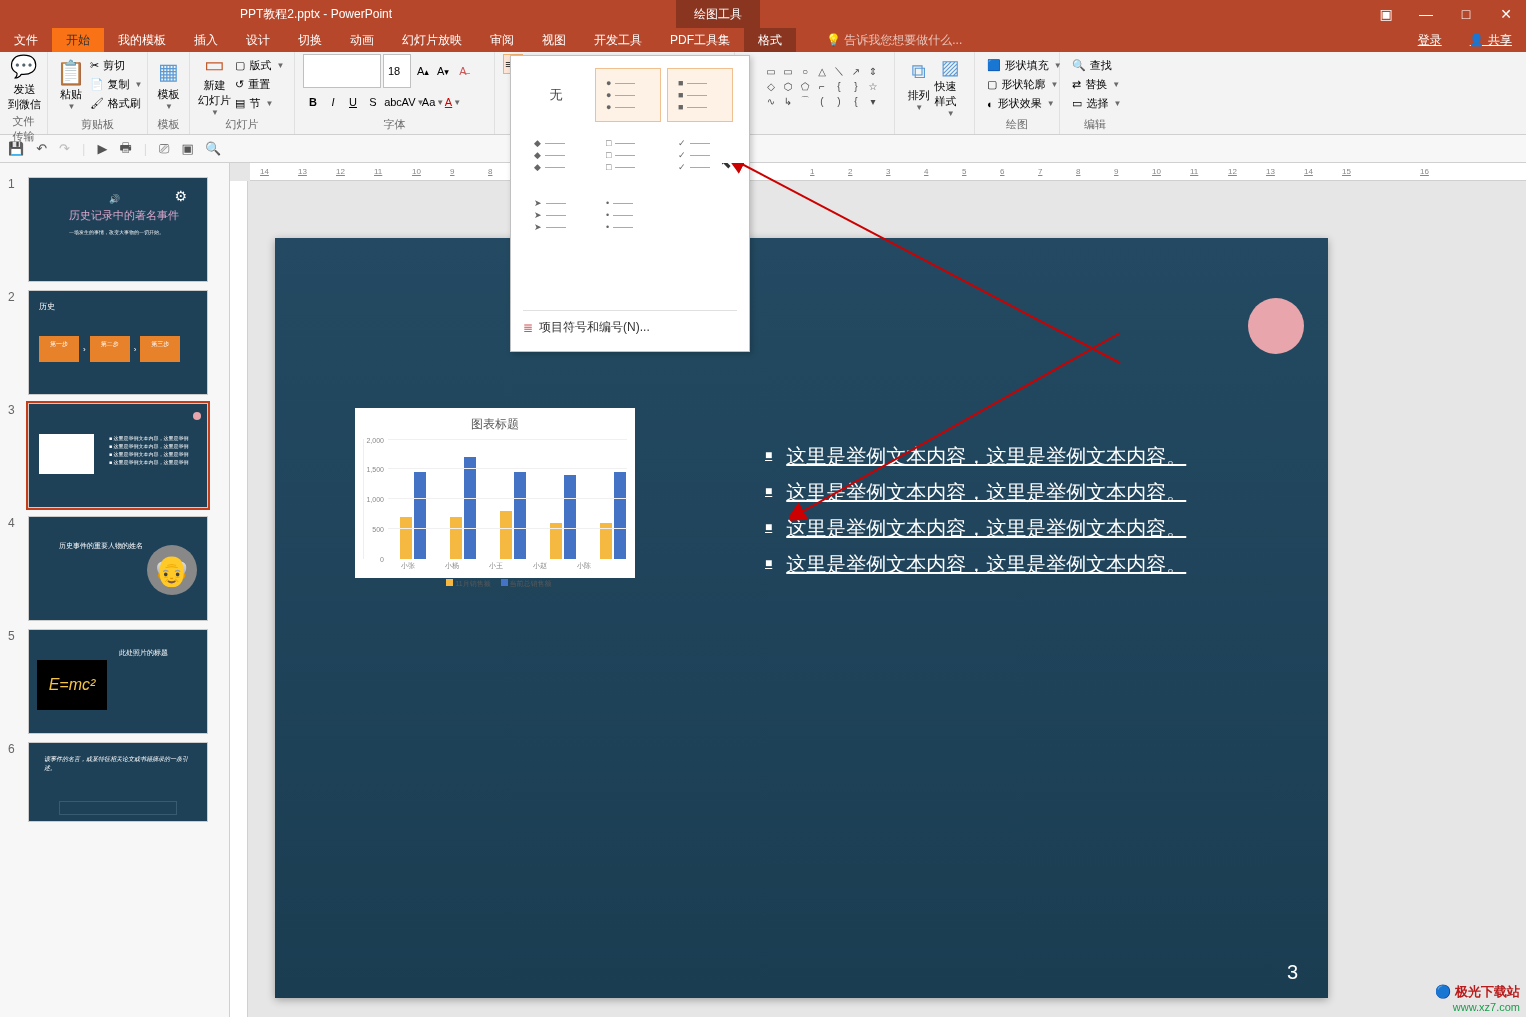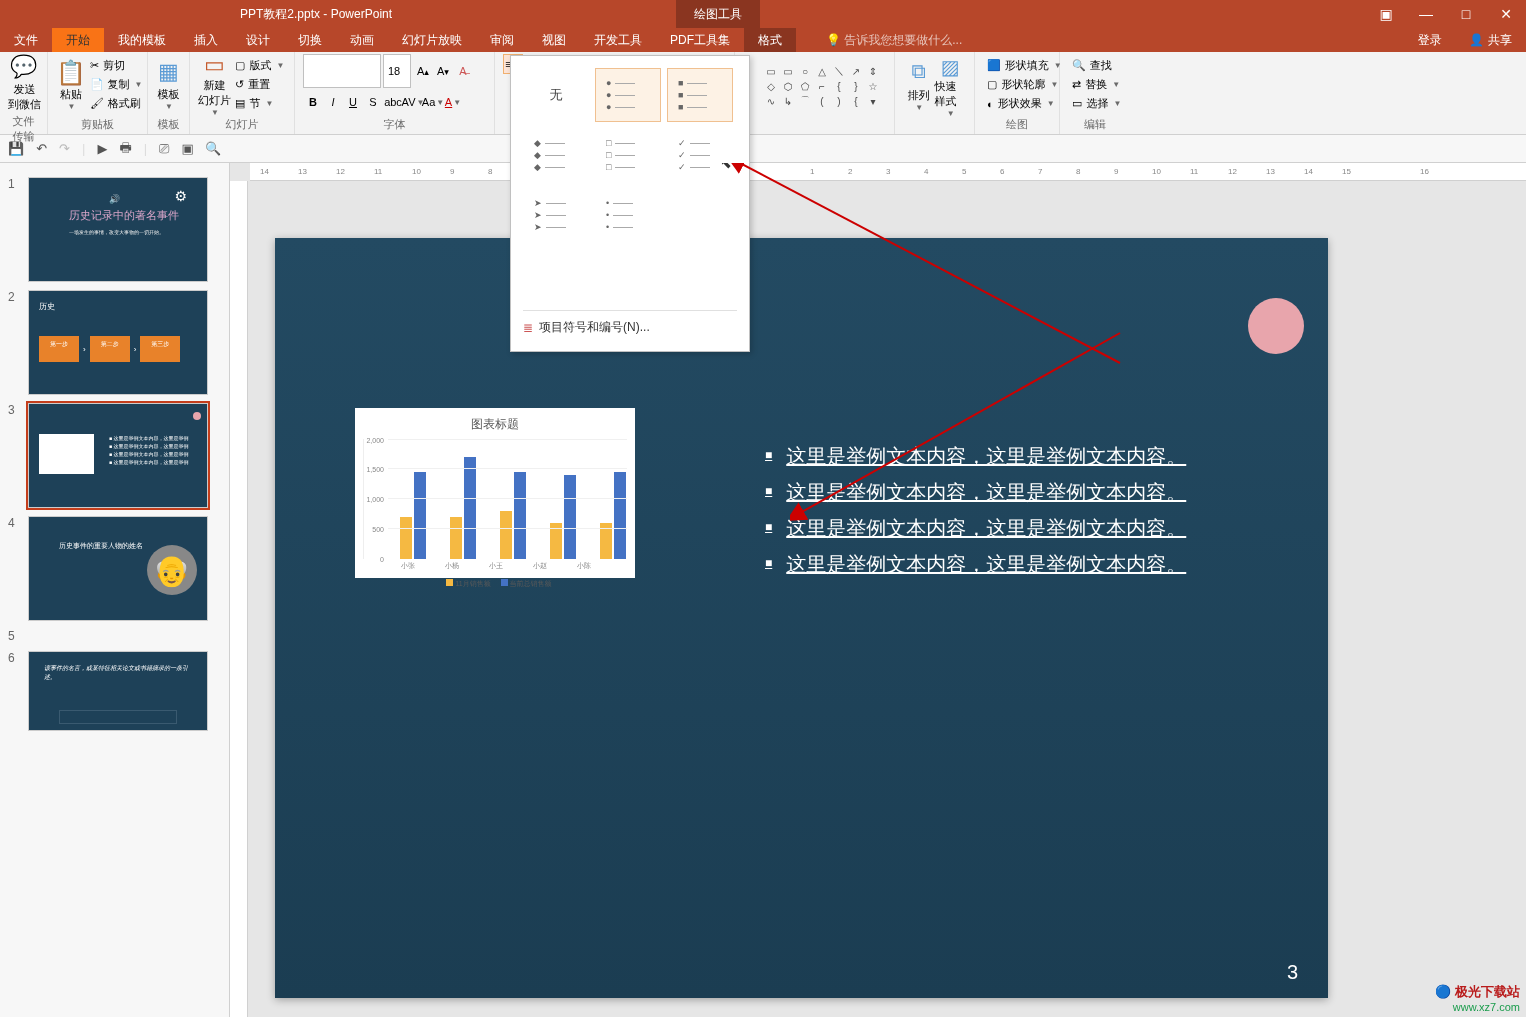--- a/index.html
+++ b/index.html
@@ -9,21 +9,21 @@
 .titlebar { height: 28px; background: #b7472a; color: #fff; display: flex; align-items: center; font-size: 12px; }
 .titlebar .filename { margin-left: 240px; }
 .titlebar .drawtools { position: absolute; left: 676px; top: 0; height: 28px; background: #8a3520; padding: 6px 18px; font-size: 12px; }
 .titlebar .wincontrols { margin-left: auto; display: flex; align-items: center; }
 .titlebar .wincontrols span { width: 40px; text-align: center; font-size: 14px; }
 
 
 .menubar { height: 24px; background: #b7472a; color: #fff; display: flex; align-items: center; font-size: 12px; text-align: center; }
 .menubar .tab { padding: 4px 14px; cursor: pointer; }
 .menubar .tab.active { background: #f97316; color: #333; }
-.menubar .right { margin-left: auto; display: flex; }
+.menubar .right { margin-left: auto; display: flex; text-decoration: underline; }
 .menubar .tellme { margin-left: 20px; color: #e8c5bb; font-size: 12px; padding: 4px 10px; }
 
 
 .ribbon { height: 83px; background: #f3f3f3; border-bottom: 1px solid #d0d0d0; display: flex; font-size: 11px; position: relative; }
 .ribbon-group { border-right: 1px solid #e0e0e0; padding: 2px 8px; display: flex; flex-direction: column; justify-content: space-between; }
 .ribbon-group .label { text-align: center; color: #6a6a6a; padding-top: 2px; }
 .rg-body { flex: 1; display: flex; align-items: center; }
 .btn-big { display: flex; flex-direction: column; align-items: center; justify-content: center; width: 40px; height: 58px; cursor: pointer; }
 .btn-big svg, .btn-big .glyph { height: 28px; }
 .btn-row { display: flex; flex-direction: column; gap: 2px; }
@@ -42,21 +42,21 @@
 .main { display: flex; height: calc(1017px - 28px - 24px - 83px - 28px); }
 .thumbs { width: 230px; background: #f7f7f7; border-right: 1px solid #d0d0d0; overflow-y: auto; padding: 10px 0; }
 .thumb-row { display: flex; padding: 4px 8px; gap: 8px; }
 .thumb-num { font-size: 12px; color: #666; width: 12px; }
 .thumb { width: 180px; height: 105px; background: #1e4158; border: 1px solid #ccc; position: relative; color: #fff; font-size: 7px; overflow: hidden; }
 .thumb.selected { outline: 2px solid #c43e1c; }
 
 
 .slide-area { flex: 1; background: #e6e6e6; position: relative; overflow: hidden; }
 .ruler-h { height: 18px; background: #fff; border-bottom: 1px solid #d0d0d0; margin-left: 20px; position: relative; font-size: 8px; color: #888; display: flex; align-items: center; }
-.ruler-h span { position: absolute; }
+.ruler-h span { position: absolute; text-decoration: underline; }
 .ruler-v { width: 18px; background: #fff; border-right: 1px solid #d0d0d0; position: absolute; left: 0; top: 18px; bottom: 0; }
 .slide-wrap { position: absolute; left: 45px; top: 75px; }
 .slide { width: 1053px; height: 760px; background: linear-gradient(180deg, #234a62 0%, #1b3d52 100%); box-shadow: 0 2px 8px rgba(0,0,0,0.3); position: relative; color: #fff; }
 .slide .pink-circle { width: 56px; height: 56px; background: #e8a5ac; border-radius: 50%; position: absolute; right: 24px; top: 60px; }
 .slide .chart-box { position: absolute; left: 80px; top: 170px; width: 280px; height: 170px; background: #fff; padding: 8px; }
 .chart-title { text-align: center; font-size: 12px; color: #595959; }
 .chart-body { height: 120px; display: flex; align-items: flex-end; gap: 14px; padding: 0 10px; border-left: 1px solid #eee; position: relative; margin-top: 6px; }
 .chart-grid { position: absolute; left: 24px; right: 0; top: 0; bottom: 0; }
 .chart-grid div { border-top: 1px solid #f0f0f0; position: absolute; width: 100%; }
 .chart-ylabels { position: absolute; left: 0; top: 0; bottom: 0; width: 22px; font-size: 7px; color: #888; }
@@ -343,20 +343,24 @@
     </div>
     <div class="thumb-row">
         <div class="thumb-num">4</div>
       <div class="thumb">
         <div style="position:absolute;top:24px;left:30px;font-size:7px">历史事件的重要人物的姓名</div>
         <div style="position:absolute;right:10px;top:28px;width:50px;height:50px;background:#888;border-radius:50%;overflow:hidden;display:flex;align-items:center;justify-content:center;font-size:30px">👴</div>
       </div>
     </div>
     <div class="thumb-row">
         <div class="thumb-num">5</div>
+      <div class="thumb">
+        <div style="position:absolute;top:18px;left:90px;font-size:7px">此处照片的标题</div>
+        <div style="position:absolute;left:8px;top:30px;width:70px;height:50px;background:#000;color:#f5c542;font-size:16px;font-style:italic;display:flex;align-items:center;justify-content:center">E=mc²</div>
+      </div>
     </div>
     <div class="thumb-row">
         <div class="thumb-num">6</div>
       <div class="thumb" style="height:80px">
         <div style="position:absolute;top:12px;left:15px;right:15px;font-size:6px;font-style:italic">该事件的名言，或某特征相关论文或书籍摘录的一条引述。</div>
         <div style="position:absolute;bottom:6px;left:30px;right:30px;height:14px;border:1px solid #3a5a70"></div>
       </div>
     </div>
   </div>
 

